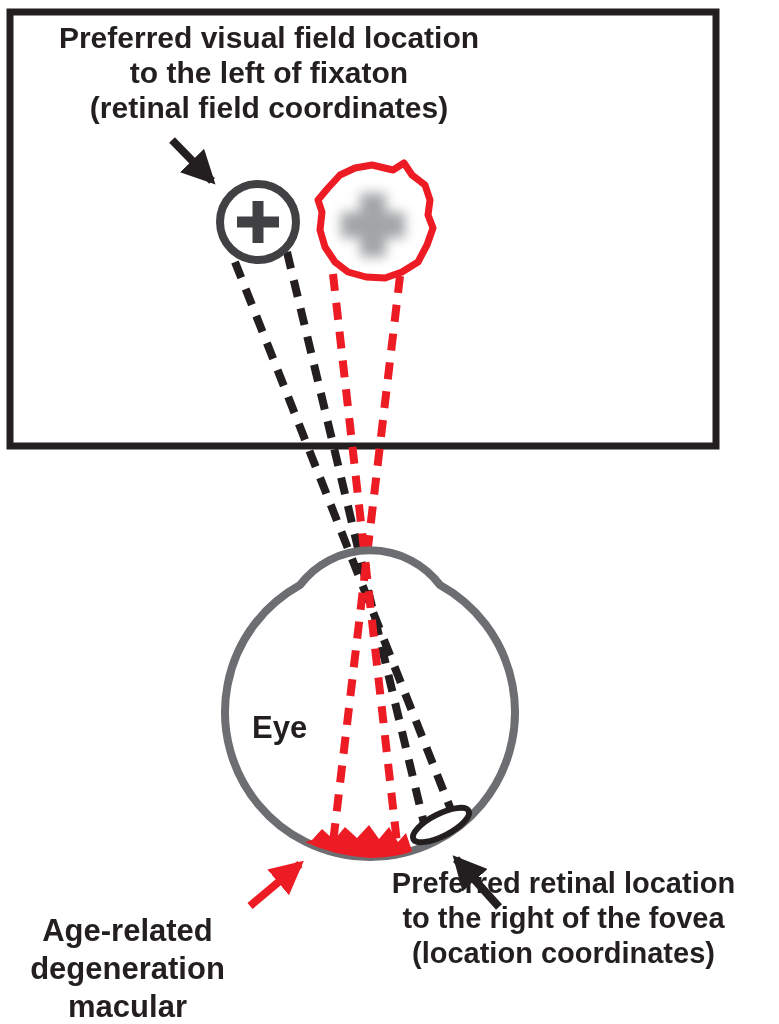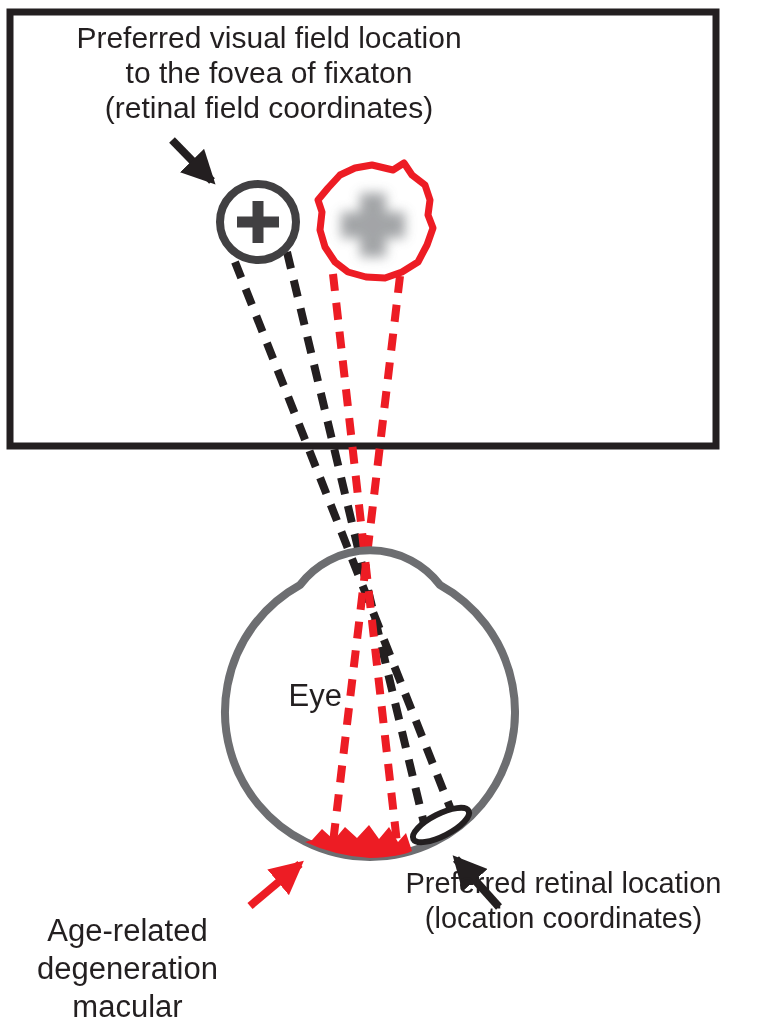--- a/index.html
+++ b/index.html
@@ -17,41 +17,42 @@
   }
   .canvas svg {
     position: absolute;
     left: 0;
     top: 0;
   }
   .caption {
     position: absolute;
     color: #231f20;
     text-align: center;
+    font-weight: bold;
   }
   .vf-caption {
     left: 25px;
     top: 20px;
     width: 488px;
     font-size: 30px;
     line-height: 35px;
   }
   .vf-label {
     left: 490px;
     top: 392px;
     width: 200px;
     font-size: 31px;
     text-align: left;
   }
   .eye-label {
     left: 252px;
-    top: 678px;
+    top: 710px;
     width: 90px;
     font-size: 31px;
-    text-align: right;
+    text-align: left;
   }
   .amd-label {
     left: 15px;
     top: 888px;
     width: 225px;
     font-size: 31px;
     line-height: 38px;
     margin-top: 24px;
   }
   .prl-label {
@@ -118,31 +119,32 @@
 
     <ellipse cx="441" cy="825" rx="31" ry="11" transform="rotate(-27 441 825)" fill="#ffffff" stroke="#231f20" stroke-width="6"></ellipse>
 
     <line x1="250" y1="906" x2="300" y2="864" stroke="#ed1c24" stroke-width="8" marker-end="url(#ah-red)"></line>
 
     <line x1="499" y1="907" x2="456" y2="859" stroke="#231f20" stroke-width="8" marker-end="url(#ah-black)"></line>
   </svg>
 
   <div class="caption vf-caption">
     <div>Preferred visual field location</div>
-    <div>to the fovea of fixaton</div>
+    <div>to the left of fixaton</div>
     <div>(retinal field coordinates)</div>
   </div>
 
 
   <div class="caption eye-label">Eye</div>
 
   <div class="caption amd-label">
     <div>Age-related</div>
     <div>degeneration</div>
     <div>macular</div>
   </div>
 
   <div class="caption prl-label">
     <div>Preferred retinal location</div>
+    <div>to the right of the fovea</div>
     <div>(location coordinates)</div>
   </div>
 
 </div>
 
 </body></html>

